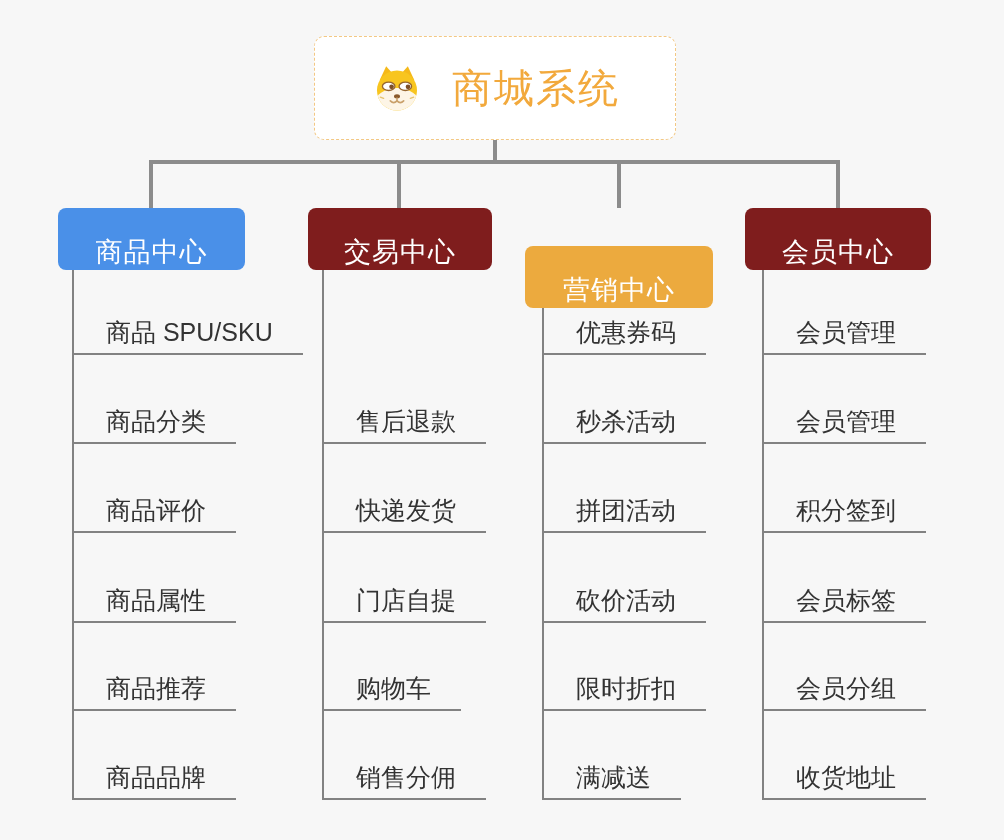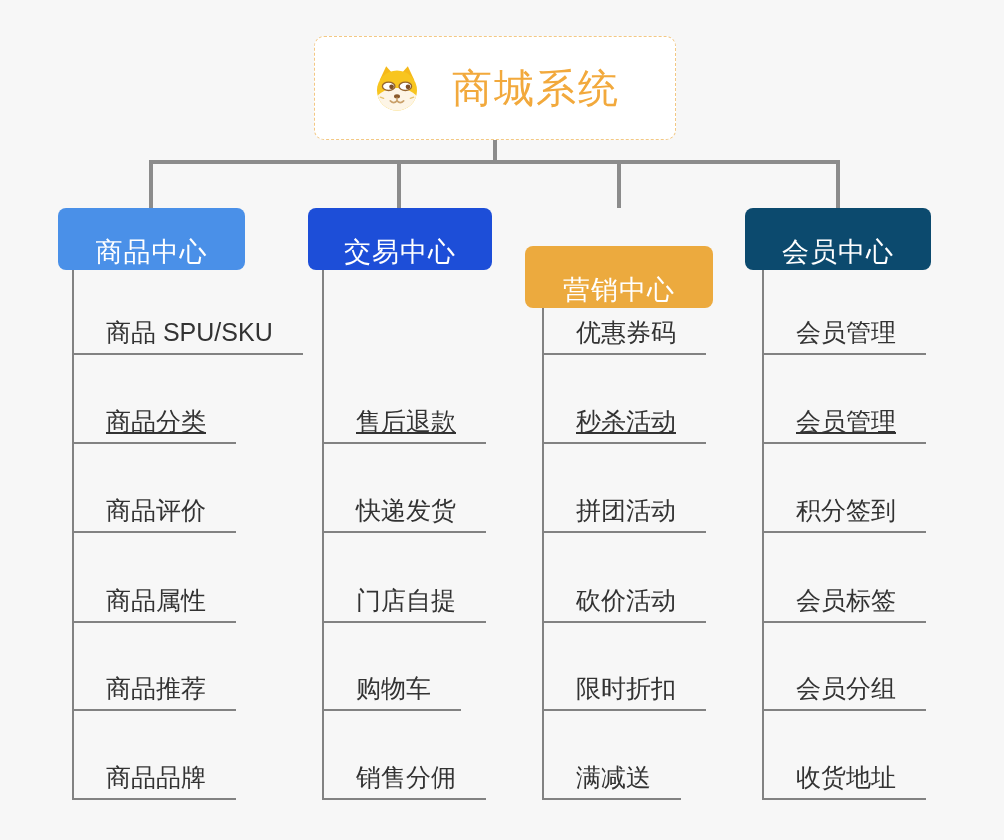--- a/index.html
+++ b/index.html
@@ -44,21 +44,21 @@
 
   
   .leaf{
     position:absolute;
     font-size:25px;color:#333333;line-height:25px;
     padding:0 30px 8px 34px;
     border-bottom:2px solid #828282;
     white-space:nowrap;
   }
   .c1{left:72px;} .c2{left:322px;} .c3{left:542px;} .c4{left:762px;}
-  .r1{top:320px;} .r2{top:409px;text-decoration:underline;} .r3{top:498px;} .r4{top:588px;} .r5{top:676px;} .r6{top:765px;}
+  .r1{top:320px;} .r2{top:409px;} .r3{top:498px;} .r4{top:588px;} .r5{top:676px;} .r6{top:765px;}
 </style>
 </head>
 <body>
 
 <div class="canvas">
 
   <div class="line stem"></div>
   <div class="line bus"></div>
   <div class="line drop drop-1"></div>
   <div class="line drop drop-2"></div>
@@ -92,27 +92,27 @@
         <path d="M12,41 L16,42.5" stroke="#e7c26a" stroke-width="1.5" stroke-linecap="round"></path>
         <path d="M52,41 L48,42.5" stroke="#e7c26a" stroke-width="1.5" stroke-linecap="round"></path>
       </svg>
     </span>
     <span class="root-title" style="color: rgb(242, 169, 60);">商城系统</span>
   </div>
 
   <div class="branch branch-1" style="background-color: rgb(74, 144, 232);">
     <span>商品中心</span>
   </div>
-  <div class="branch branch-2" style="background-color: #1d4ed8;">
+  <div class="branch branch-2" style="background-color: #7f1d1d;">
     <span>交易中心</span>
   </div>
   <div class="branch branch-3" style="background-color: rgb(236, 170, 62);">
     <span>营销中心</span>
   </div>
-  <div class="branch branch-4" style="background-color: #0c4a6e;">
+  <div class="branch branch-4" style="background-color: #7f1d1d;">
     <span>会员中心</span>
   </div>
 
   <div class="leaf c1 r1">商品 SPU/SKU</div>
   <div class="leaf c1 r2">商品分类</div>
   <div class="leaf c1 r3">商品评价</div>
   <div class="leaf c1 r4">商品属性</div>
   <div class="leaf c1 r5">商品推荐</div>
   <div class="leaf c1 r6">商品品牌</div>
 

